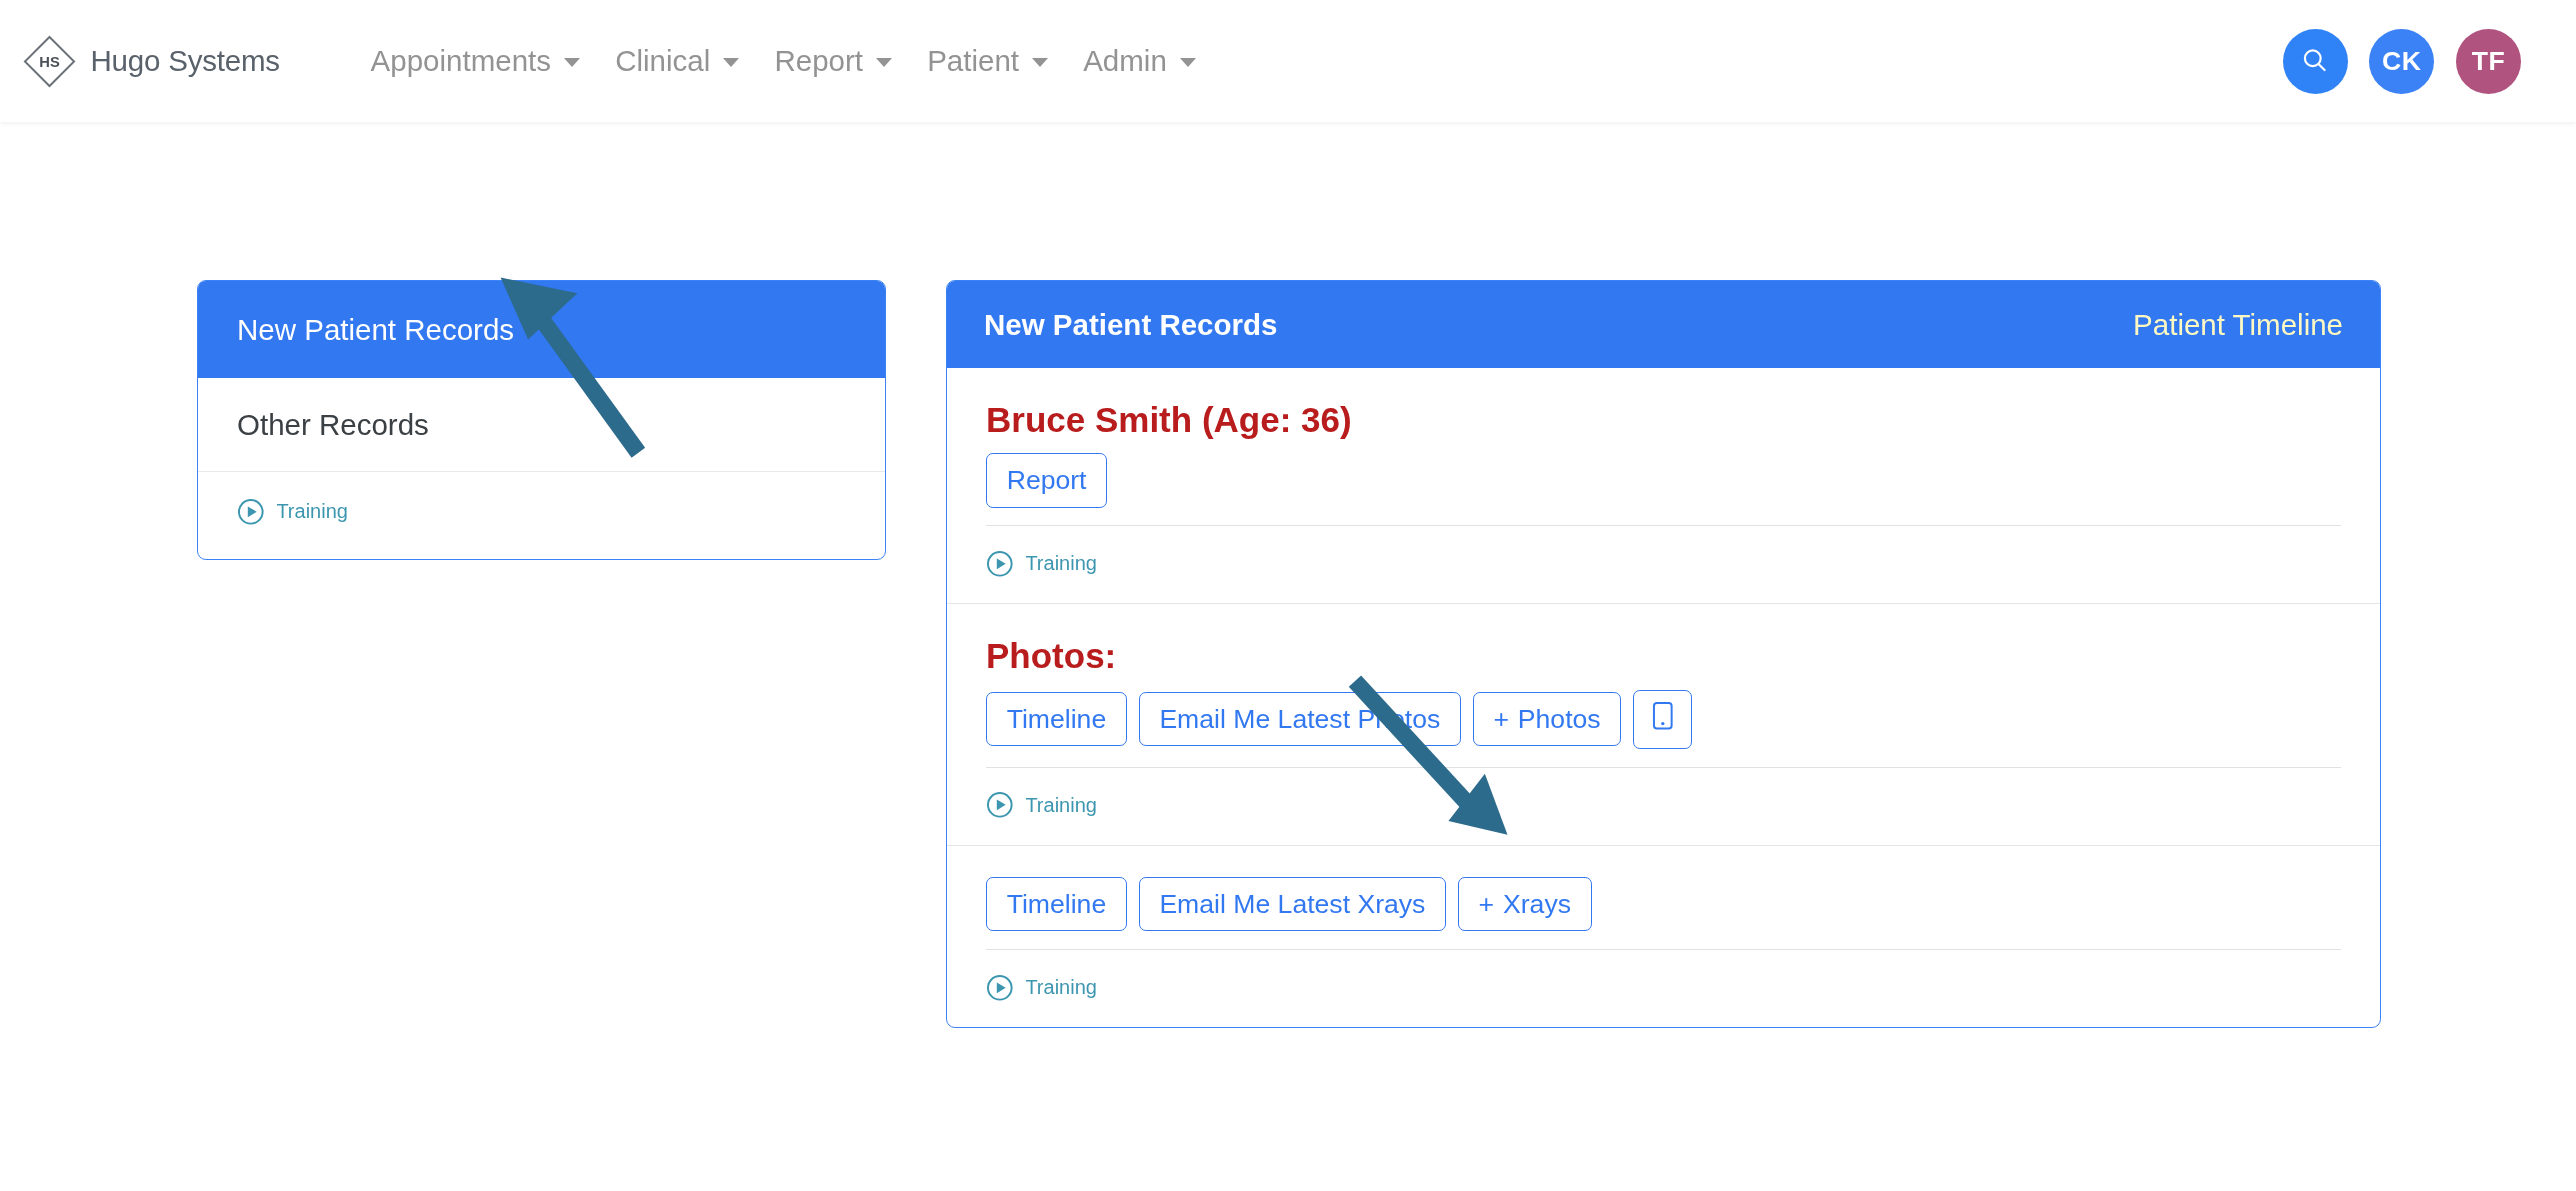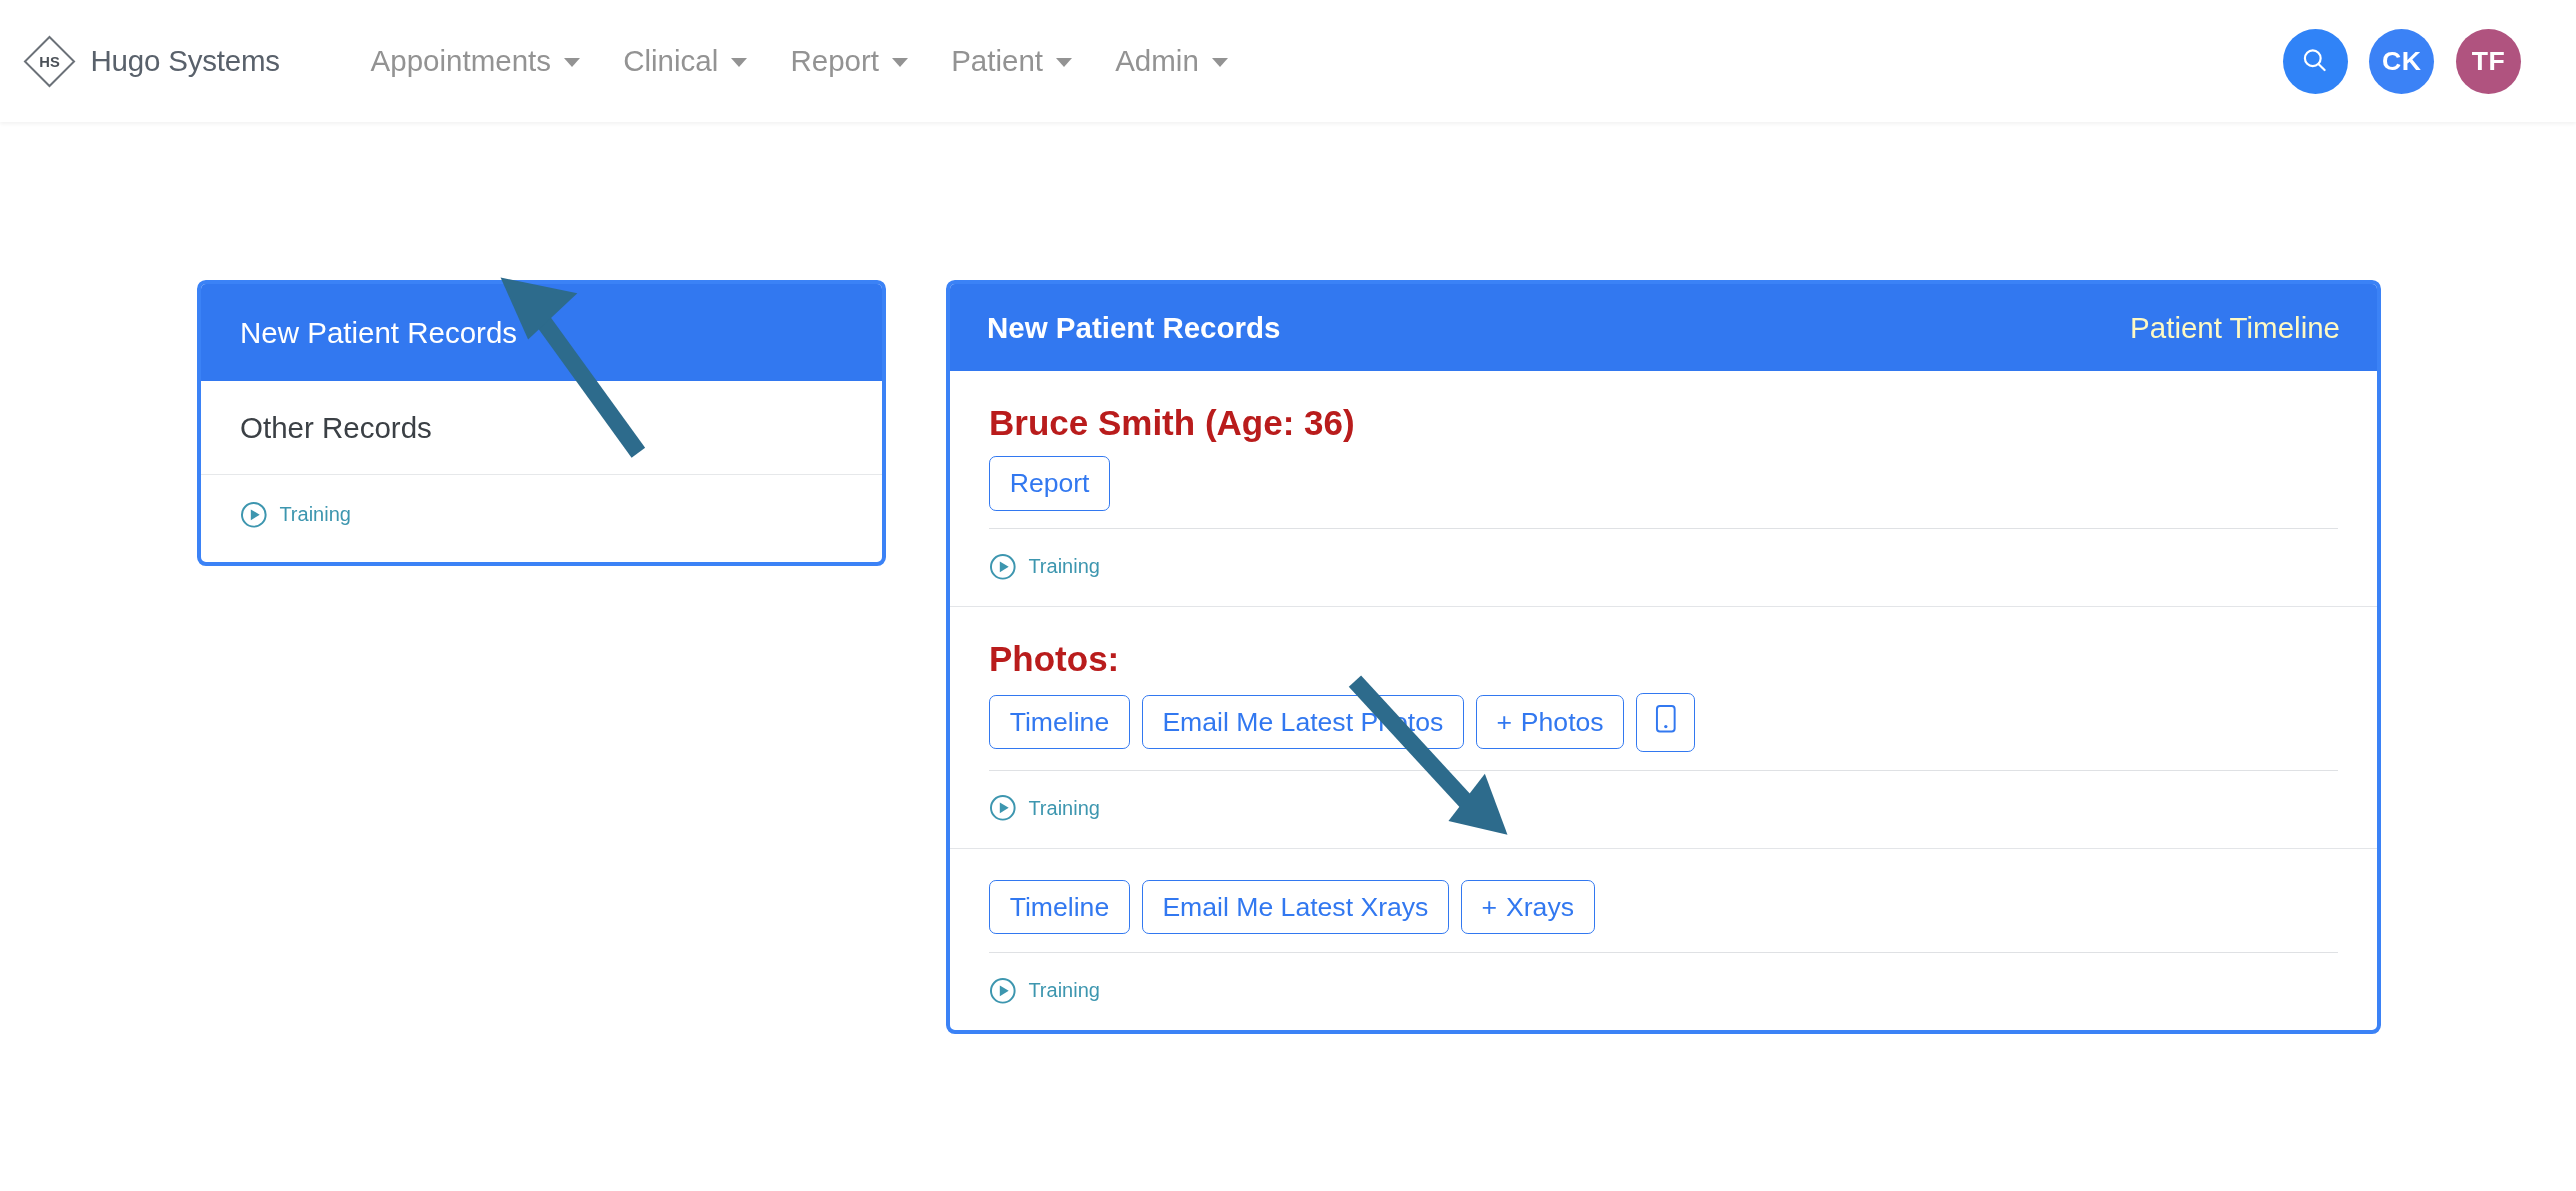--- a/index.html
+++ b/index.html
@@ -41,21 +41,21 @@
   .brand-name {
     font-size: 29.5px;
     font-weight: normal;
     color: #59616b;
     letter-spacing: -0.2px;
     white-space: nowrap;
   }
   .nav-items {
     display: flex;
     align-items: center;
-    gap: 8px;
+    gap: 0px;
   }
   .nav-item {
     display: flex;
     align-items: center;
     gap: 12.8px;
     padding: 9.8px 17.7px;
     font-size: 29.5px;
     color: #939393;
     cursor: pointer;
     white-space: nowrap;
@@ -95,21 +95,21 @@
   
   .page {
     position: relative;
     padding: 0;
     background: #ffffff;
     height: 1069px;
   }
 
   .card {
     background: #ffffff;
-    border: 4px solid #3b82f6;
+    border: 1px solid #3b82f6;
     border-radius: 8.9px;
     overflow: hidden;
   }
   .card-header {
     background: #3278f0;
     color: #ffffff;
     font-size: 29.5px;
     padding: 26.6px 37px;
     display: flex;
     align-items: center;

